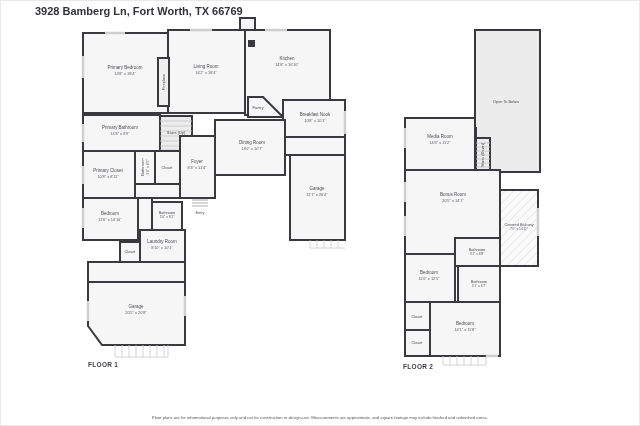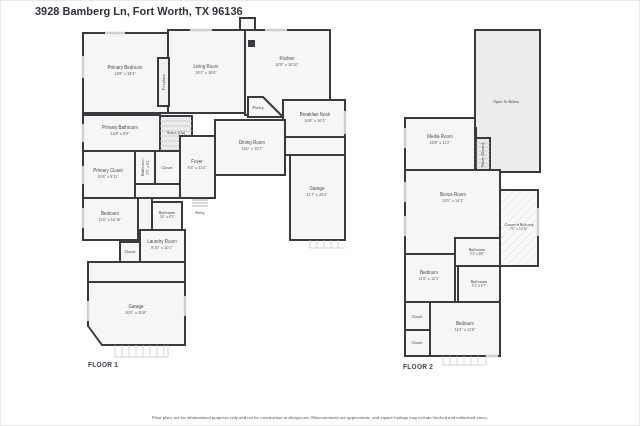--- a/index.html
+++ b/index.html
@@ -29,21 +29,21 @@
   }
   svg .wall{fill:#f6f6f6;stroke:#3a3a3e;stroke-width:2;}
   svg .shade{fill:#ececec;stroke:#3a3a3e;stroke-width:2;}
   svg .steps{stroke:#c8c8c8;stroke-width:0.8;fill:none;}
   svg .win{stroke:#cfcfcf;stroke-width:2.4;fill:none;}
   svg .post{fill:#3a3a3e;stroke:none;}
 </style>
 </head>
 <body>
 
-<div class="title">3928 Bamberg Ln, Fort Worth, TX 96136</div>
+<div class="title">3928 Bamberg Ln, Fort Worth, TX 66769</div>
 
 <div class="plan" style="left:80px;top:16px;width:270px;height:350px;">
   <svg width="270" height="350" viewBox="0 0 270 350">
 
     <rect class="wall" x="3" y="17" width="85" height="80"></rect>
     <rect class="wall" x="88" y="14" width="77" height="83"></rect>
     <rect class="wall" x="165" y="14" width="85" height="85"></rect>
     <rect class="wall" x="160" y="2" width="15" height="12"></rect>
     <rect class="wall" x="78" y="42" width="11" height="48" style="fill:#f0f0f0"></rect>
     <rect class="post" x="168" y="24" width="7" height="7"></rect>

